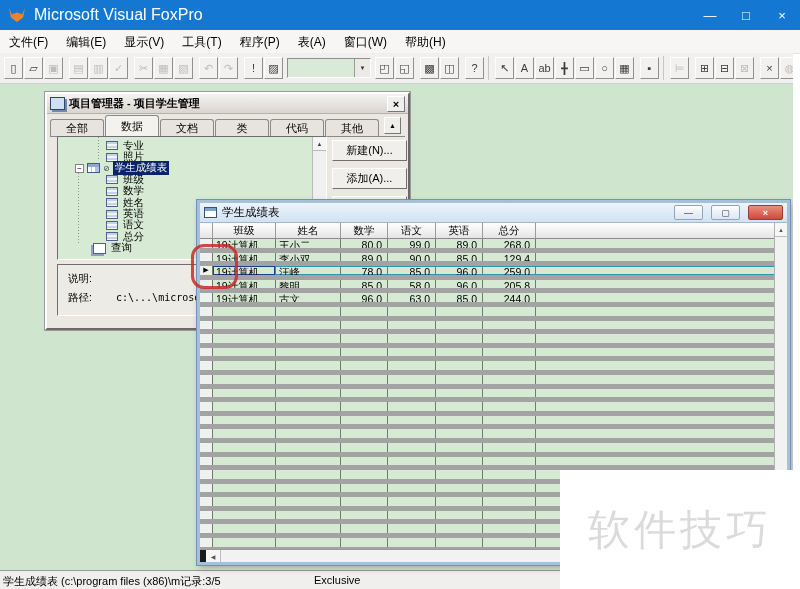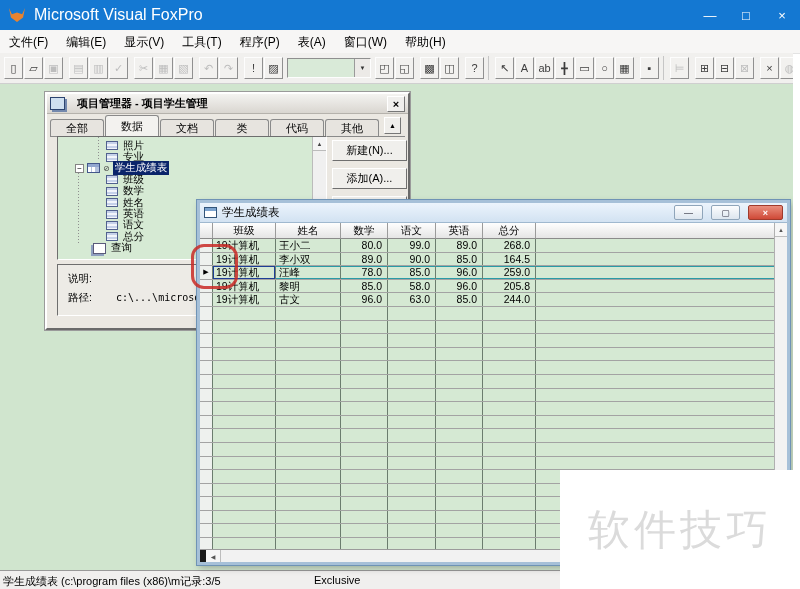--- a/index.html
+++ b/index.html
@@ -33,21 +33,21 @@
   
   .workspace{position:absolute;left:0;top:84px;width:800px;height:486px;background:#d0e5ce;z-index:0;}
   .statusbar{position:absolute;left:0;top:570px;width:800px;height:19px;background:#f0efee;
              border-top:1px solid #999;font-size:11px;z-index:1;box-sizing:border-box;}
   .sb-left{position:absolute;left:3px;top:3px;white-space:nowrap;}
   .sb-mode{position:absolute;left:280px;top:3px;padding-left:34px;}
   .right-strip{position:absolute;left:793px;top:84px;width:7px;height:505px;background:#fff;z-index:5;}
   
   .pm{position:absolute;left:45px;top:92px;width:365px;height:238px;background:#ebe8e2;z-index:2;
       box-sizing:border-box;border:2px solid;border-color:#fff #6a6a6a #6a6a6a #fff;box-shadow:0 0 0 1px #9a9a9a;}
-  .pm-title{position:absolute;left:0;top:0;right:0;height:19px;display:flex;align-items:center;gap:12px;
+  .pm-title{position:absolute;left:0;top:0;right:0;height:19px;display:flex;align-items:center;gap:4px;
             padding:0 3px;background:linear-gradient(#f4f3f1,#d9d6d0);border-bottom:1px solid #b5b2ac;}
   .pm-icon{width:13px;height:11px;border:1px solid #2c4470;background:#cfe0f0;box-shadow:2px 2px 0 #7388ad;}
   .pm-title-text{font-size:11px;font-weight:bold;flex:1;white-space:nowrap;overflow:hidden;}
   .pm-close{width:16px;height:14px;background:#f0efed;border:1px solid;border-color:#fff #777 #777 #fff;
             font-size:11px;font-weight:bold;display:flex;align-items:center;justify-content:center;}
   .pm-tabs{position:absolute;left:3px;top:21px;right:3px;height:21px;display:flex;align-items:flex-end;gap:1px;
            border-bottom:1px solid #8a8a8a;}
   .pm-tab{width:54px;height:17px;box-sizing:border-box;background:#e7e4df;border:1px solid #8a8a8a;
           border-bottom:none;border-radius:3px 3px 0 0;font-size:11px;display:flex;align-items:center;
           justify-content:center;white-space:nowrap;}
@@ -94,21 +94,21 @@
           background:linear-gradient(#fcfdfe,#dde6ef);display:flex;align-items:center;justify-content:center;
           font-size:9px;color:#334;}
   .br-btn.close{width:35px;background:linear-gradient(#e98e7d,#cf4937);border-color:#9f3a2c;color:#fff;font-weight:bold;}
   .br-header{display:flex;height:16px;}
   .hd-cell{box-sizing:border-box;flex:0 0 auto;background:linear-gradient(#fefefe,#e5e5e5);
            border-right:1px solid #9b9b9b;border-bottom:1px solid #8b8b8b;font-size:10.5px;
            display:flex;align-items:center;justify-content:center;white-space:nowrap;overflow:hidden;}
   .hd-cell.marker{width:13px;}
   .hd-cell.fill{flex:1 1 auto;border-right:none;}
   .br-body{position:relative;height:323px;overflow:hidden;}
-  .g-row{display:flex;height:13.6px;box-sizing:border-box;border-bottom:1px solid #a3a3a3;}
+  .g-row{display:flex;height:13.6px;box-sizing:border-box;border-bottom:5px solid #a3a3a3;}
   .g-cell{box-sizing:border-box;flex:0 0 auto;border-right:1px solid #6b7d6e;font-size:10.5px;line-height:12px;
           padding:0 3px;white-space:nowrap;overflow:hidden;}
   .g-cell.num{text-align:right;padding-right:5px;}
   .g-cell.marker{width:13px;background:#eef1ee;padding:0;display:flex;align-items:center;justify-content:center;
                  font-size:7px;color:#000;}
   .g-cell.fill{flex:1 1 auto;border-right:none;}
   .g-row.current{box-shadow:inset 0 1px 0 #2a9ba6,inset 0 -1px 0 #2a9ba6;}
   .g-cell.selcell{box-shadow:inset 0 0 0 1px #1d3f96;}
   .br-vscroll{position:absolute;top:20px;right:0;width:13px;bottom:13px;background:#f2f2f2;
               border-left:1px solid #b0b0b0;box-sizing:border-box;z-index:2;}
@@ -214,25 +214,25 @@
       <div class="pm-tab">代码</div>
       <div class="pm-tab">其他</div>
       <div class="pm-tab-more">▲</div>
     </div>
   <div class="pm-tree">
     <div class="tree-vline" style="left:40px;top:0;height:22px;"></div>
     <div class="tree-vline" style="left:20px;top:27px;height:80px;"></div>
     <div class="pm-tree-rows">
         <div class="tree-row" style="padding-left: 46px;">
           <div class="tree-ico field"></div>
+          <div class="tree-label">专业</div>
+        </div>
+        <div class="tree-row" style="padding-left: 46px;">
+          <div class="tree-ico field"></div>
           <div class="tree-label">照片</div>
-        </div>
-        <div class="tree-row" style="padding-left: 46px;">
-          <div class="tree-ico field"></div>
-          <div class="tree-label">专业</div>
         </div>
         <div class="tree-row" style="padding-left: 15px;">
           <div class="tree-exp">−</div>
           <div class="tree-ico table"></div>
           <div class="tree-mark">⊘</div>
           <div class="tree-label sel">学生成绩表</div>
         </div>
         <div class="tree-row" style="padding-left: 46px;">
           <div class="tree-ico field"></div>
           <div class="tree-label">班级</div>
@@ -307,21 +307,21 @@
         <div class="g-cell num" style="width: 53px;">268.0</div>
         <div class="g-cell fill"></div>
       </div>
       <div class="g-row">
         <div class="g-cell marker"></div>
         <div class="g-cell" style="width: 63px;">19计算机</div>
         <div class="g-cell" style="width: 65px;">李小双</div>
         <div class="g-cell num" style="width: 47px;">89.0</div>
         <div class="g-cell num" style="width: 48px;">90.0</div>
         <div class="g-cell num" style="width: 47px;">85.0</div>
-        <div class="g-cell num" style="width: 53px;">164.5</div>
+        <div class="g-cell num" style="width: 53px;">129.4</div>
         <div class="g-cell fill"></div>
       </div>
       <div class="g-row current">
         <div class="g-cell marker">▶</div>
         <div class="g-cell selcell" style="width: 63px;">19计算机</div>
         <div class="g-cell" style="width: 65px;">汪峰</div>
         <div class="g-cell num" style="width: 47px;">78.0</div>
         <div class="g-cell num" style="width: 48px;">85.0</div>
         <div class="g-cell num" style="width: 47px;">96.0</div>
         <div class="g-cell num" style="width: 53px;">259.0</div>

